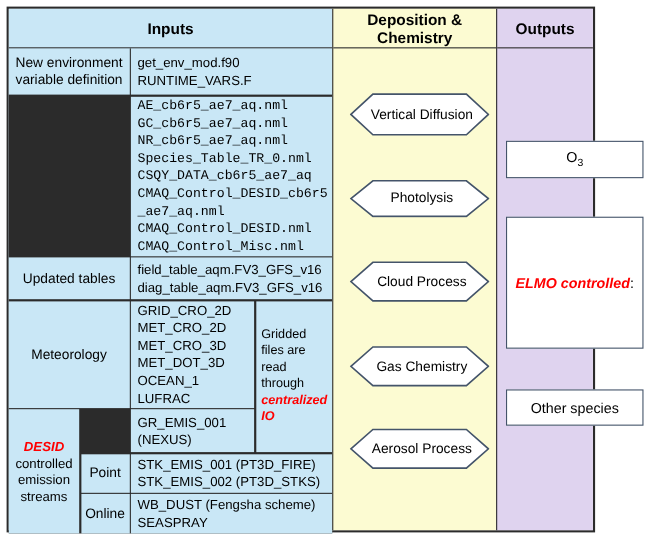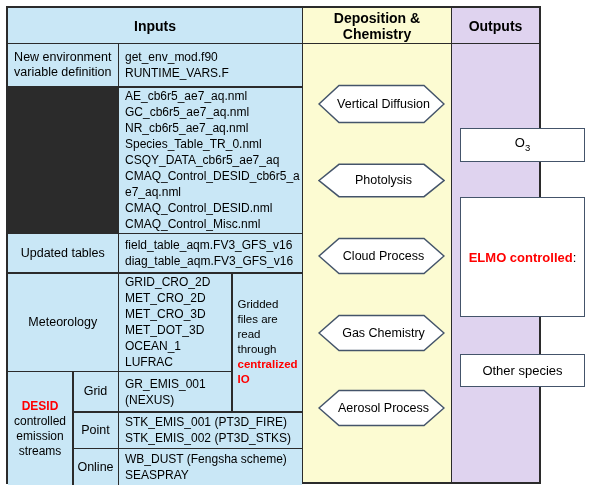--- a/index.html
+++ b/index.html
@@ -36,35 +36,35 @@
     display:flex;flex-direction:column;align-items:center;justify-content:center;
     text-align:center;font-size:12.5px;line-height:15px;padding:1px 2px;white-space:pre-line;
   }
   .value{
     display:flex;flex-direction:column;justify-content:center;
     font-size:12px;line-height:16px;padding:2px 2px 2px 6px;white-space:pre-line;
   }
   .c-env-label{grid-column:1/3;grid-row:1;}
   .c-env-value{grid-column:3/5;grid-row:1;}
   .c-nml-label{grid-column:1/3;grid-row:2;}
-  .c-nml-value{grid-column:3/5;grid-row:2;word-break:break-all;}
+  .c-nml-value{grid-column:3/5;grid-row:2;word-break:break-all;font-family:Liberation Mono, monospace;}
   .c-tbl-label{grid-column:1/3;grid-row:3;}
   .c-tbl-value{grid-column:3/5;grid-row:3;}
   .c-met-label{grid-column:1/3;grid-row:4;}
   .c-met-files{grid-column:3/4;grid-row:4;}
   .c-met-note{grid-column:4/5;grid-row:4/6;font-size:11.5px;line-height:15px;
     display:flex;flex-direction:column;justify-content:center;padding-left:5px;padding-right:1px;}
   .c-desid-label{grid-column:1/2;grid-row:5/8;font-size:12px;line-height:15px;}
   .c-grid-label{grid-column:2/3;grid-row:5;}
   .c-grid-value{grid-column:3/4;grid-row:5;}
   .c-point-label{grid-column:2/3;grid-row:6;}
   .c-point-value{grid-column:3/5;grid-row:6;}
   .c-online-label{grid-column:2/3;grid-row:7;}
   .c-online-value{grid-column:3/5;grid-row:7;}
-  .red{color:var(--red);font-weight:bold;}
+  .red{color:var(--red);font-weight:bold;font-style:italic;}
   
   .hex{position:absolute;left:15px;width:127px;}
   .hex svg{position:absolute;left:0;top:0;width:100%;height:100%;}
   .hex polygon{fill:#ffffff;stroke:var(--shape);stroke-width:1.5;vector-effect:non-scaling-stroke;}
   .hex-label{
     position:absolute;left:14px;right:10px;top:0;bottom:0;
     display:flex;align-items:center;justify-content:center;text-align:center;
     font-size:12.5px;line-height:15px;
   }
   
@@ -111,21 +111,20 @@
 MET_DOT_3D
 OCEAN_1
 LUFRAC</div>
       <div class="cell c-met-note">
           <span>Gridded files are read through </span>
           <span class="red">centralized IO</span>
         </div>
 
       <div class="cell label c-desid-label"><span class="red">DESID</span><span>controlled emission streams</span></div>
 
-      <div class="cell label c-grid-label">Grid</div>
       <div class="cell value c-grid-value">GR_EMIS_001
 (NEXUS)</div>
 
       <div class="cell label c-point-label">Point</div>
       <div class="cell value c-point-value">STK_EMIS_001 (PT3D_FIRE)
 STK_EMIS_002 (PT3D_STKS)</div>
 
       <div class="cell label c-online-label">Online</div>
       <div class="cell value c-online-value">WB_DUST (Fengsha scheme)
 SEASPRAY</div>

